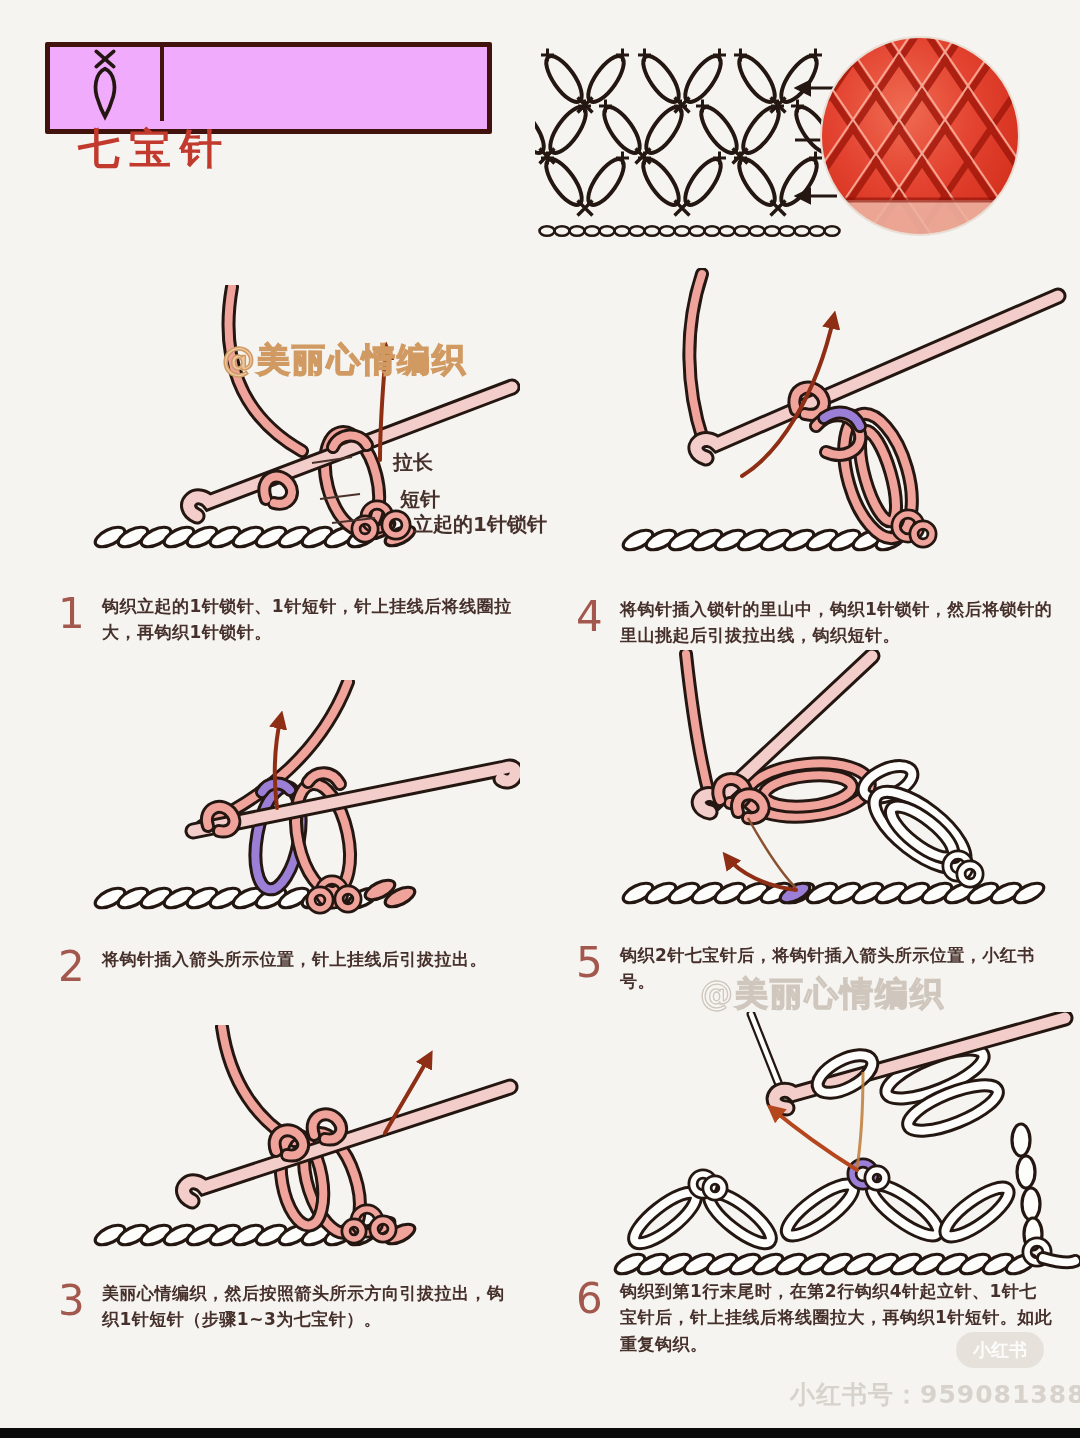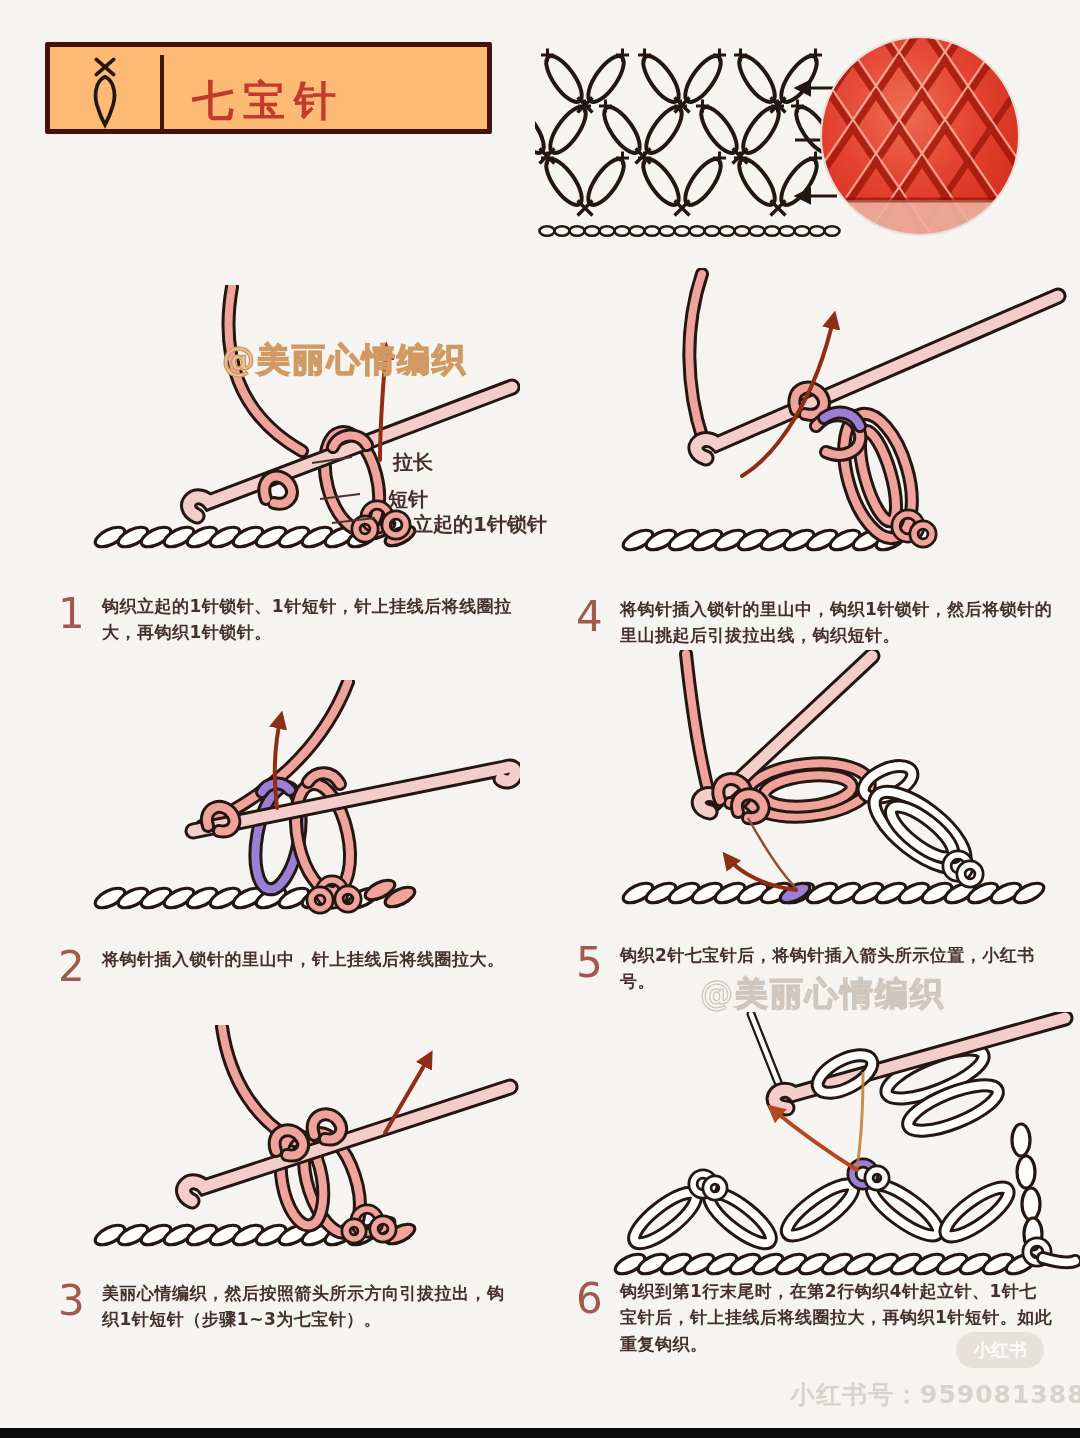--- a/index.html
+++ b/index.html
@@ -6,21 +6,21 @@
   body{
     width:1080px;height:1438px;position:relative;overflow:hidden;
     background:#f6f4f0;
     font-family:"DejaVu Sans","Liberation Sans",sans-serif;
   }
   .abs{position:absolute;}
   
   .title-box{
     left:45px;top:42px;width:447px;height:92px;
     border:5px solid #42130c;border-radius:2px;
-    display:flex;align-items:flex-end;background:#fdba74;box-sizing:border-box;
+    display:flex;align-items:flex-start;background:#f0abfc;box-sizing:border-box;flex-direction:column;
   }
   .title-sym-cell{width:110px;display:flex;align-items:center;justify-content:center;border-right:4px solid #42130c;}
   .title-text-cell{flex:1;display:flex;align-items:center;padding-left:28px;}
   .title-text{font-size:42px;font-weight:bold;color:#c23a2e;letter-spacing:9px;}
   
   .step{display:flex;gap:14px;align-items:flex-start;}
   .step-num{font-size:42px;line-height:1;color:#a3584d;font-weight:400;min-width:30px;}
   .step-text{margin:0;font-size:17px;line-height:1.55;font-weight:bold;color:#46302b;letter-spacing:0.5px;}
   
   .dlabel{font-size:20px;font-weight:bold;color:#46302b;white-space:nowrap;margin-left:36px;}
@@ -182,21 +182,21 @@
   <circle class="ko" cx="316" cy="240" r="10"></circle>
     <circle class="ky" cx="316" cy="240" r="10"></circle>
   <circle class="ko" cx="285" cy="244" r="9"></circle>
     <circle class="ky" cx="285" cy="244" r="9"></circle>
   <path class="arrow" d="M300,175 C300,130 304,95 306,62" marker-end="url(#ah)"></path>
   <path class="lead" d="M232,178 L272,172"></path>
   <path class="lead" d="M240,214 L280,209"></path>
   <path class="lead" d="M252,238 L295,233"></path>
 </svg>
 <span class="abs dlabel" style="left:357px;top:449px">拉长</span>
-<span class="abs dlabel" style="left:352px;top:486px">短针</span>
+<span class="abs dlabel" style="left:364px;top:486px">短针</span>
 <span class="abs dlabel" style="left:377px;top:511px">立起的1针锁针</span>
 
 <svg class="abs" style="left:80px;top:680px" width="440" height="265" viewBox="0 0 440 265">
   <use href="#chainrow" x="30" y="218" fill="#fdfdfb"></use>
   <use href="#clink" x="300" y="210" fill="#f0a39b"></use>
   <use href="#clink" x="320" y="217" fill="#f0a39b"></use>
   <path class="t-o" d="M268,2 C242,70 185,118 122,146"></path>
     <path class="t-p" d="M268,2 C242,70 185,118 122,146"></path>
   <ellipse class="t-o" cx="198" cy="158" rx="21" ry="52" transform="rotate(10 198 158)"></ellipse>
   <ellipse class="t-pu" cx="198" cy="158" rx="21" ry="52" transform="rotate(10 198 158)"></ellipse>
@@ -337,21 +337,21 @@
   <path class="lead3" d="M258,60 C258,100 256,130 252,156"></path>
   <path class="arrow6" d="M252,158 C220,138 190,116 166,96" marker-end="url(#ah6)"></path>
 </svg>
 
 <div class="abs step" style="left:58px;top:593px;width:462px">
   <span class="step-num">1</span>
   <p class="step-text">钩织立起的1针锁针、1针短针，针上挂线后将线圈拉大，再钩织1针锁针。</p>
 </div>
 <div class="abs step" style="left:58px;top:946px;width:462px">
   <span class="step-num">2</span>
-  <p class="step-text">将钩针插入锁针的里山中，针上挂线后将线圈拉大。</p>
+  <p class="step-text">将钩针插入箭头所示位置，针上挂线后引拔拉出。</p>
 </div>
 <div class="abs step" style="left:58px;top:1280px;width:462px">
   <span class="step-num">3</span>
   <p class="step-text">美丽心情编织，然后按照箭头所示方向引拔拉出，钩织1针短针（步骤1~3为七宝针）。</p>
 </div>
 <div class="abs step" style="left:576px;top:596px;width:478px">
   <span class="step-num">4</span>
   <p class="step-text">将钩针插入锁针的里山中，钩织1针锁针，然后将锁针的里山挑起后引拔拉出线，钩织短针。</p>
 </div>
 <div class="abs step" style="left:576px;top:942px;width:478px">

